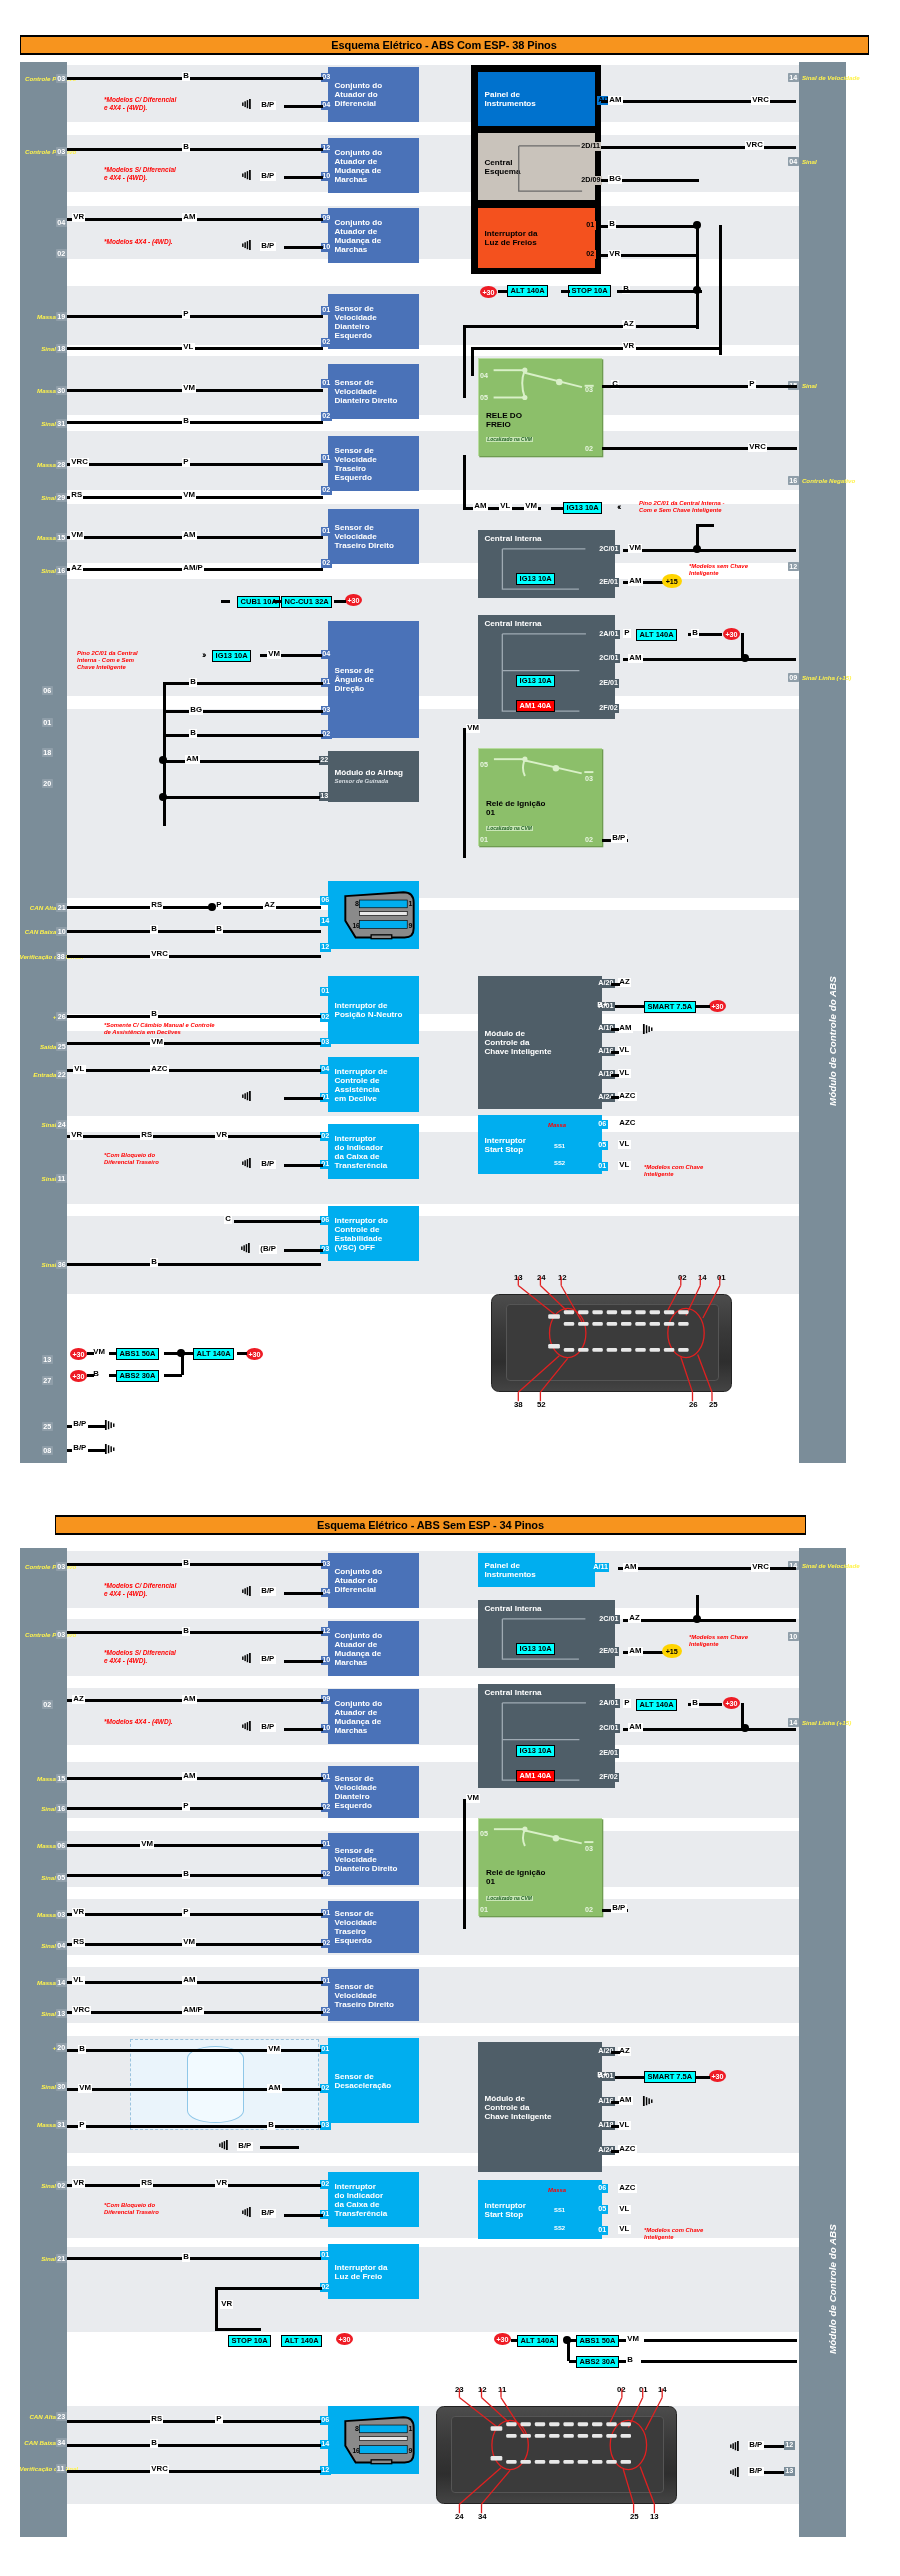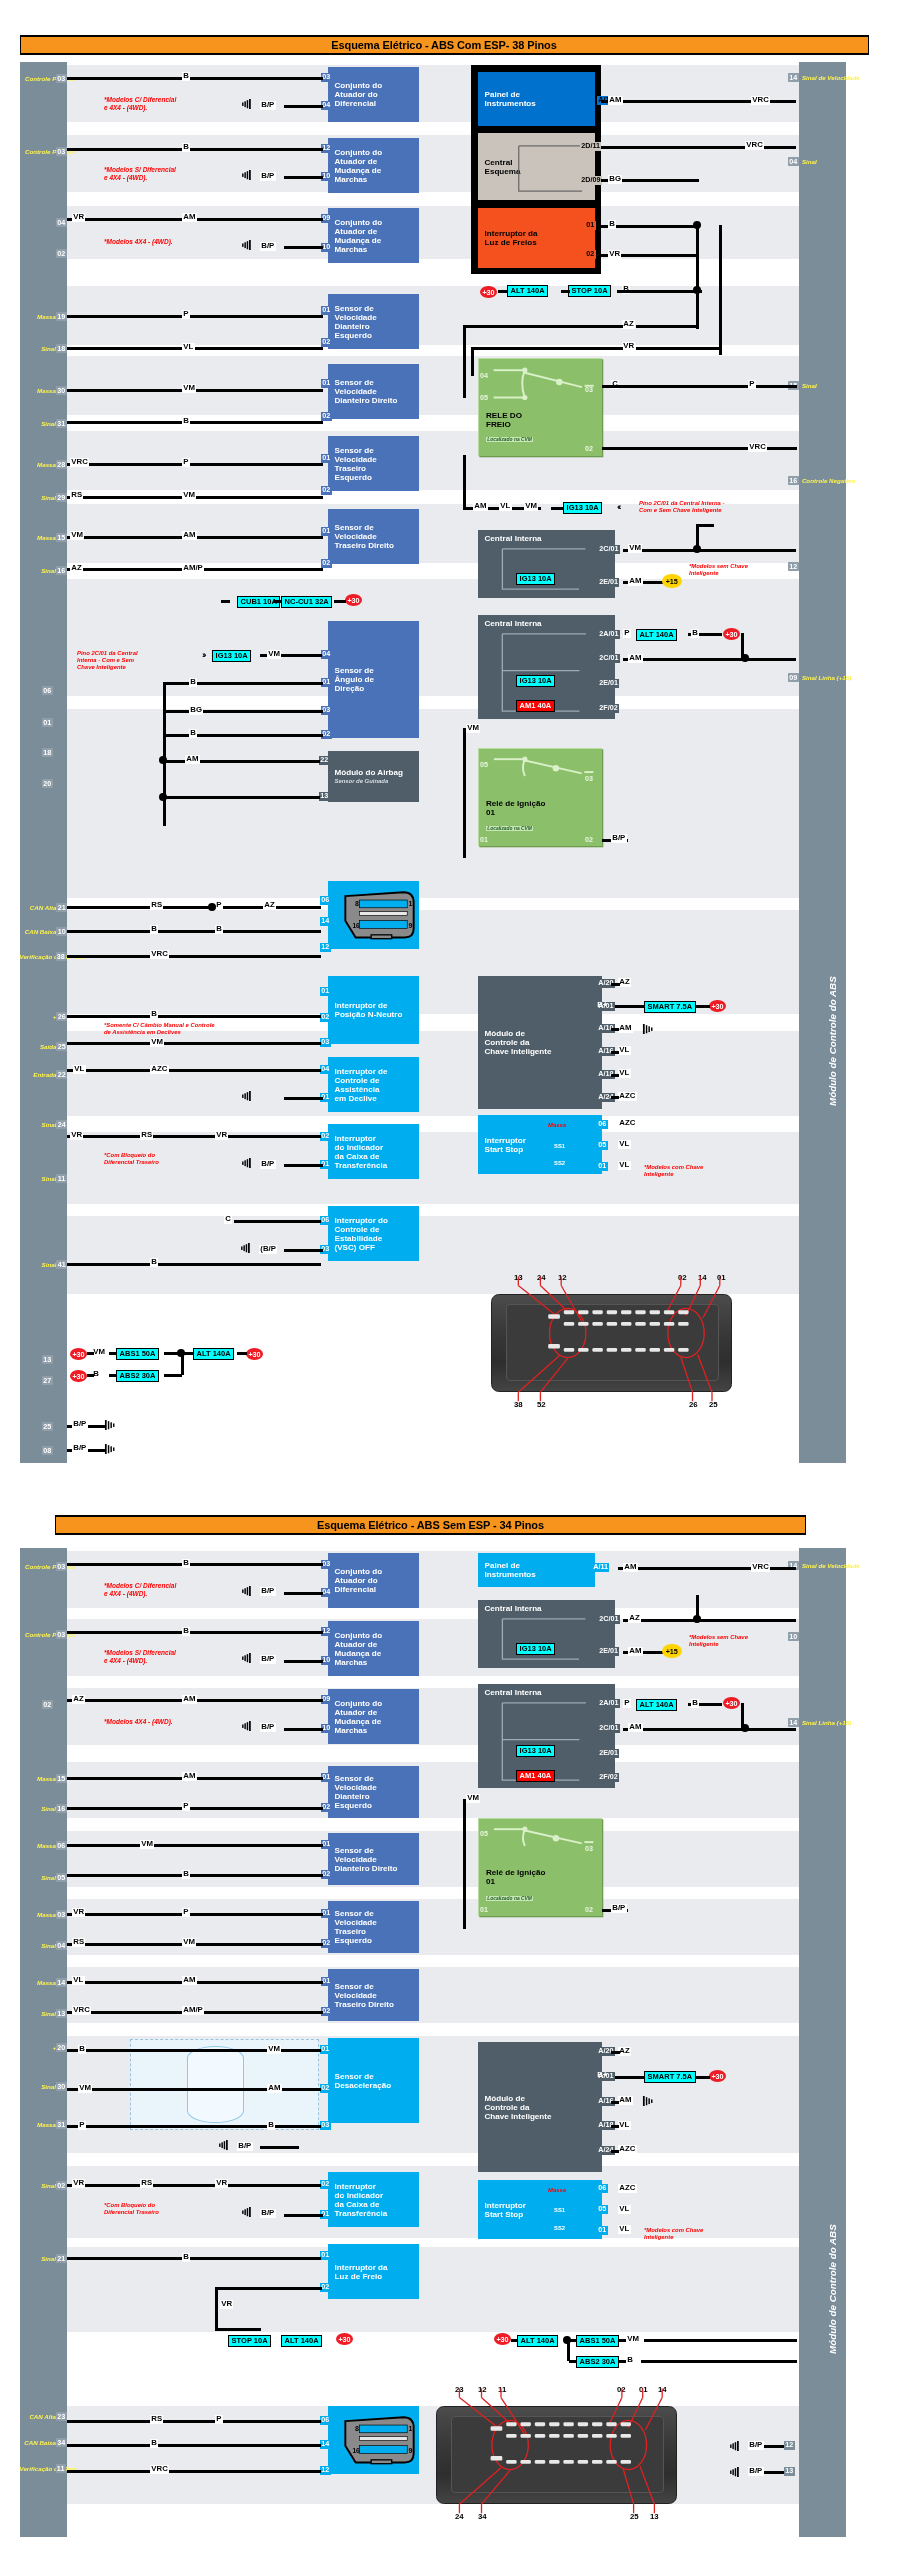--- a/index.html
+++ b/index.html
@@ -286,21 +286,21 @@
   <div class="pinrow" style="left:23.4px; top:1119px;">
     <span class="pin-fn" style="width:33px;">Sinal</span>
     <span class="pin-tab">24</span>
   </div>
   <div class="pinrow" style="left:23.4px; top:1173px;">
     <span class="pin-fn" style="width:33px;">Sinal</span>
     <span class="pin-tab">11</span>
   </div>
   <div class="pinrow" style="left:23.4px; top:1259px;">
     <span class="pin-fn" style="width:33px;">Sinal</span>
-    <span class="pin-tab">41</span>
+    <span class="pin-tab">36</span>
   </div>
   <div class="pinrow" style="left:42px; top:1354px;">
     <span class="pin-tab">13</span>
   </div>
   <div class="pinrow" style="left:42px; top:1375px;">
     <span class="pin-tab">27</span>
   </div>
   <div class="pinrow" style="left:42px; top:1421px;">
     <span class="pin-tab">25</span>
   </div>

